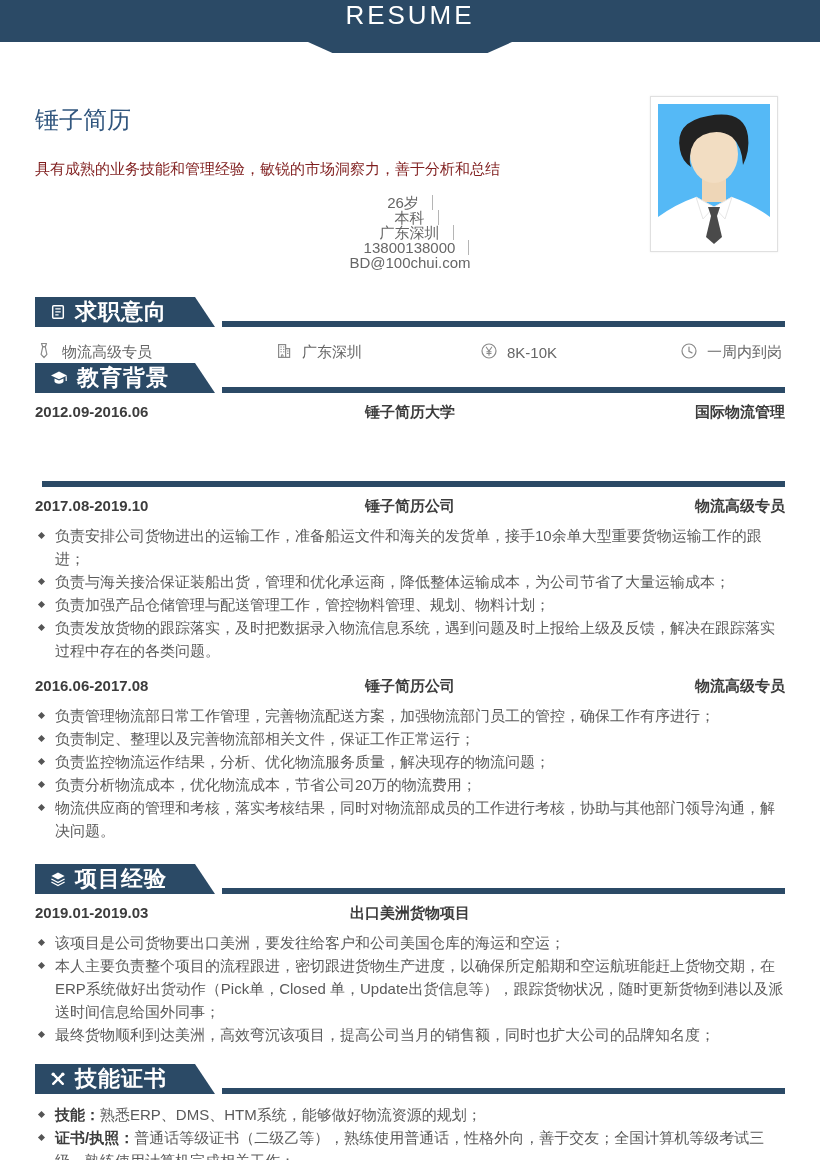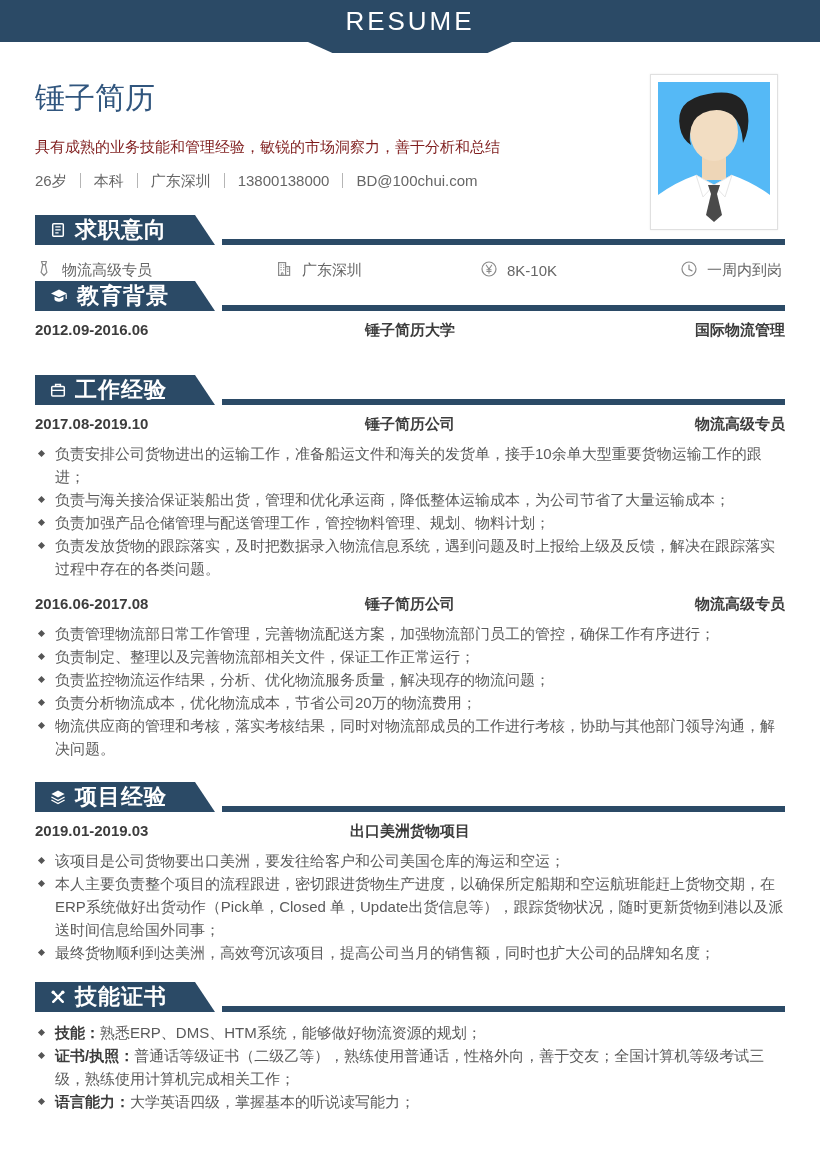--- a/index.html
+++ b/index.html
@@ -2,29 +2,29 @@
 <html><head>
 <meta charset="utf-8">
 <style>
   html,body{margin:0;padding:0;}
   body{
     width:820px;height:1160px;background:#ffffff;overflow:hidden;position:relative;
     font-family:"Liberation Sans","DejaVu Sans",sans-serif;
     -webkit-font-smoothing:antialiased;
   }
   
-  .topbar{height:42px;background:#2b4a66;display:flex;align-items:center;justify-content:center;}
+  .topbar{height:42px;background:#2b4a66;display:flex;align-items:flex-start;justify-content:center;}
   .resume-word{color:#fff;font-size:26px;font-weight:400;letter-spacing:3px;}
   .trapezoid{width:204px;height:11px;margin:0 auto;background:#2b4a66;
     clip-path:polygon(0 0,100% 0,88% 100%,12% 100%);}
   
   .profile{position:relative;padding:0 35px;}
-  .name{margin:22px 0 0;font-size:30px;line-height:45px;font-weight:400;color:#31567e;}
+  .name{margin:44px 0 0;font-size:24px;line-height:45px;font-weight:400;color:#31567e;}
   .summary{margin:16px 0 0;font-size:15px;line-height:21px;color:#7f1d1d;}
-  .meta{margin:16px 0 0;font-size:15px;color:#666;display:flex;align-items:center;}
+  .meta{margin:16px 0 0;font-size:15px;color:#666;display:flex;align-items:center;flex-direction:column;}
   .meta span{padding:0 13px;border-right:1px solid #b5b5b5;line-height:15px;white-space:nowrap;}
   .meta span:first-child{padding-left:0;}
   .meta span:last-child{border-right:none;}
   .photo{position:absolute;top:-1px;right:42px;background:#fff;border:1px solid #e0e0e0;
     padding:7px;box-shadow:0 0 2px rgba(0,0,0,.08);}
   .photo svg{display:block;}
   
   .sec-header{display:flex;align-items:flex-end;margin:0 35px;height:30px;}
   .sec-banner{background:#2b4a66;color:#fff;height:30px;width:180px;flex:none;
     clip-path:polygon(0 0,calc(100% - 20px) 0,100% 100%,0 100%);
@@ -158,30 +158,20 @@
   </div>
   <div class="row3">
     <span class="c1">2012.09-2016.06</span>
     <span class="c2">锤子简历大学</span>
     <span class="c3">国际物流管理</span>
   </div>
 </section>
 
 <section id="sec-work">
   <div class="sec-header">
-    <div class="sec-banner">
-      <span class="sec-icon">
-        <svg width="16" height="16" viewBox="0 0 16 16">
-            <rect x="1.7" y="4.6" width="12.6" height="9.4" rx="1" fill="none" stroke="#fff" stroke-width="1.5"></rect>
-            <path d="M5.6 4.6V2.4h4.8v2.2" fill="none" stroke="#fff" stroke-width="1.5"></path>
-            <line x1="1.7" y1="8.4" x2="14.3" y2="8.4" stroke="#fff" stroke-width="1.2"></line>
-          </svg>
-      </span>
-      <span class="sec-title">工作经验</span>
-    </div>
     <div class="sec-line"></div>
   </div>
 
   <div class="row3">
     <span class="c1">2017.08-2019.10</span>
     <span class="c2">锤子简历公司</span>
     <span class="c3">物流高级专员</span>
   </div>
   <ul class="bullets">
       <li class="bullet">

